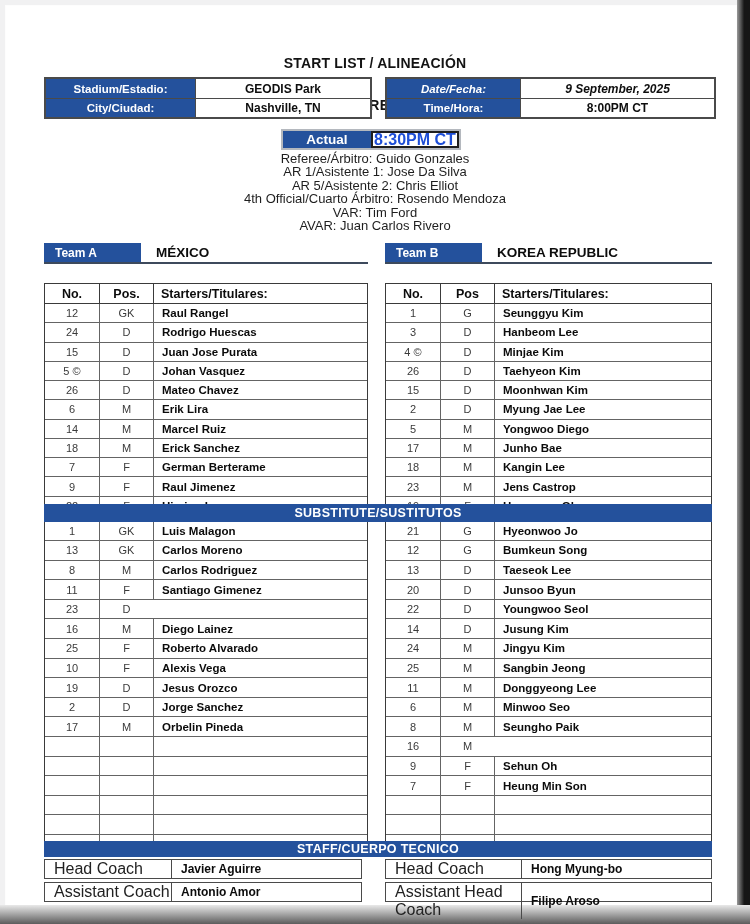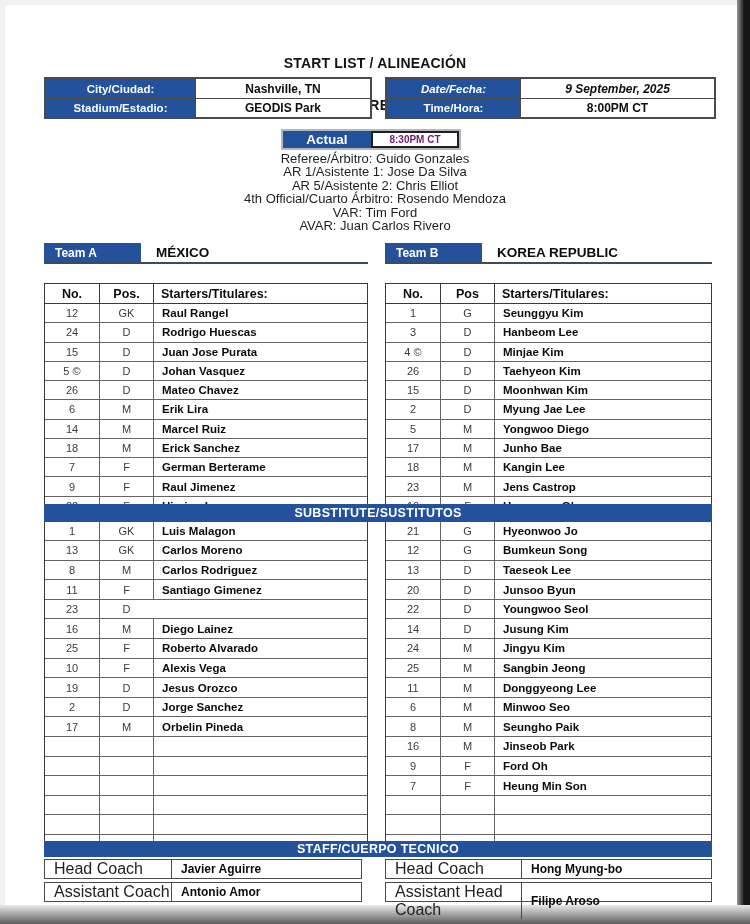--- a/index.html
+++ b/index.html
@@ -18,21 +18,21 @@
   
   .infobox{border:2px solid #4a4a4a; display:grid; grid-template-rows:1fr 1fr; background:#fff;}
   .inforow{display:grid;}
   .inforow + .inforow{border-top:1px solid #4a4a4a;}
   .ib-label{background:var(--blue); color:#fff; font-weight:700; font-size:11.5px; display:flex; align-items:center; justify-content:center; border-right:1px solid #4a4a4a;}
   .ib-value{color:#0e0e0e; font-weight:700; font-size:12px; display:flex; align-items:center; justify-content:center;}
 
   
   .actual{border:2px solid #b4b8be; display:flex; background:#fff;}
   .actual-label{width:88px; background:var(--blue); color:#fff; font-weight:700; font-size:13.5px; display:flex; align-items:center; justify-content:center;}
-  .actual-value{flex:1; border:2px solid #1e1e1e; color:#701a75; font-weight:700; font-size:10px; display:flex; align-items:center; justify-content:center;}
+  .actual-value{flex:1; border:2px solid #1e1e1e; color:#1d4ed8; font-weight:700; font-size:16px; display:flex; align-items:center; justify-content:center;}
 
   .officials{left:0; width:750px; font-size:13px; line-height:13.4px; color:#1e1e1e; text-align:center;}
 
   .team-badge{background:var(--blue); color:#fff; font-weight:700; font-size:12px; display:flex; align-items:center; padding-left:11px; box-sizing:border-box;}
   .team-name{font-weight:700; font-size:13.5px; color:#0c0c0c; display:flex; align-items:center;}
   .team-rule{background:#3d4a5c; height:2px;}
 
   
   .rtable{background:#fff; border:1.6px solid #3a3a3a; box-sizing:border-box;}
   .thead{display:grid; grid-template-columns:54px 54px 1fr; height:19px; border-bottom:1.6px solid #3a3a3a;}
@@ -62,26 +62,26 @@
   <div class="edge-top"></div>
   <div class="edge-left"></div>
   <div class="edge-right"></div>
   <div class="edge-bottom"></div>
 
   <div class="abs title ctr" style="top:29px;">START LIST / ALINEACIÓN</div>
   <div class="abs title ctr" style="top:71px;">MÉXICO V KOREA REPUBLIC</div>
 
   <div class="abs infobox" style="left:44px; top:77px; width:324px; height:38px;">
     <div class="inforow" style="grid-template-columns:150px 1fr;">
+      <div class="ib-label">Stadium/Estadio:</div>
+      <div class="ib-value">GEODIS Park</div>
+    </div>
+    <div class="inforow" style="grid-template-columns:150px 1fr;">
       <div class="ib-label">City/Ciudad:</div>
       <div class="ib-value">Nashville, TN</div>
-    </div>
-    <div class="inforow" style="grid-template-columns:150px 1fr;">
-      <div class="ib-label">Stadium/Estadio:</div>
-      <div class="ib-value">GEODIS Park</div>
     </div>
   </div>
   <div class="abs infobox" style="left:385px; top:77px; width:327px; height:38px;">
     <div class="inforow" style="grid-template-columns:134px 1fr;font-style:italic;">
       <div class="ib-label">Date/Fecha:</div>
       <div class="ib-value">9 September, 2025</div>
     </div>
     <div class="inforow" style="grid-template-columns:134px 1fr;">
       <div class="ib-label">Time/Hora:</div>
       <div class="ib-value">8:00PM CT</div>
@@ -383,26 +383,25 @@
           <div class="cell cname">Minwoo Seo</div>
         </div>
         <div class="trow">
           <div class="cell cno">8</div>
           <div class="cell cpos">M</div>
           <div class="cell cname">Seungho Paik</div>
         </div>
         <div class="trow">
           <div class="cell cno">16</div>
           <div class="cell cpos">M</div>
-          <div class="cell cname">Jinseob Park</div>
         </div>
         <div class="trow">
           <div class="cell cno">9</div>
           <div class="cell cpos">F</div>
-          <div class="cell cname">Ford Oh</div>
+          <div class="cell cname">Sehun Oh</div>
         </div>
         <div class="trow">
           <div class="cell cno">7</div>
           <div class="cell cpos">F</div>
           <div class="cell cname">Heung Min Son</div>
         </div>
         <div class="trow">
           <div class="cell cno"></div>
           <div class="cell cpos"></div>
           <div class="cell cname"></div>

